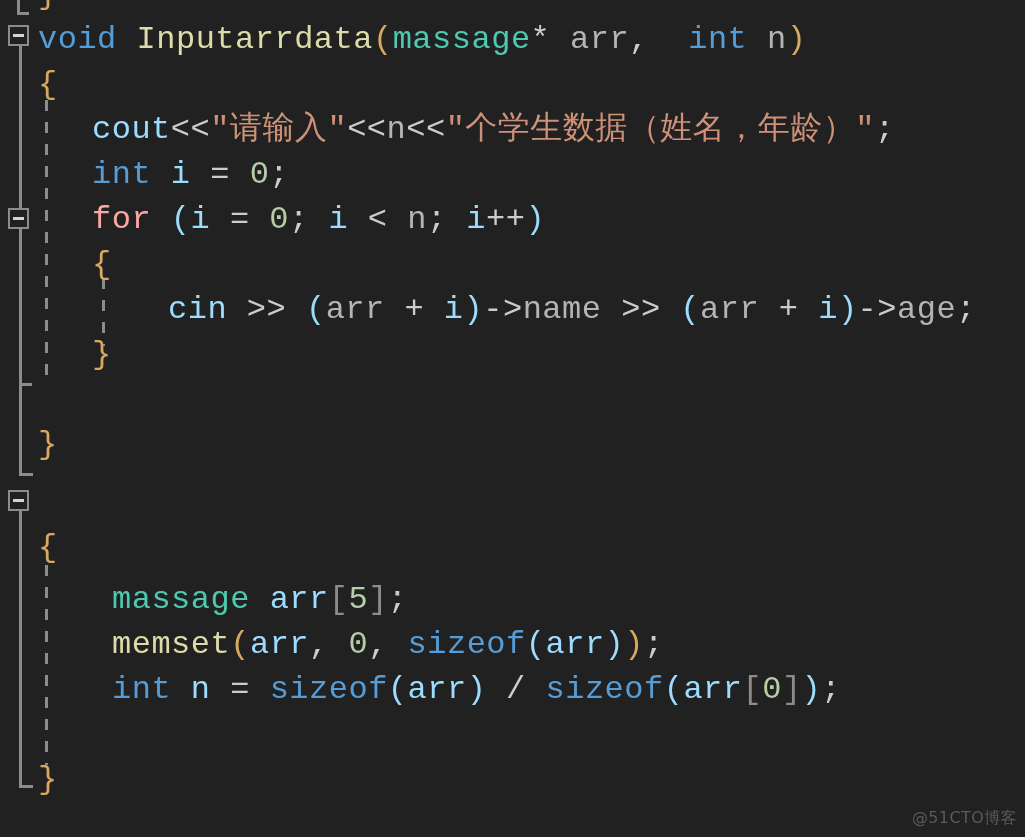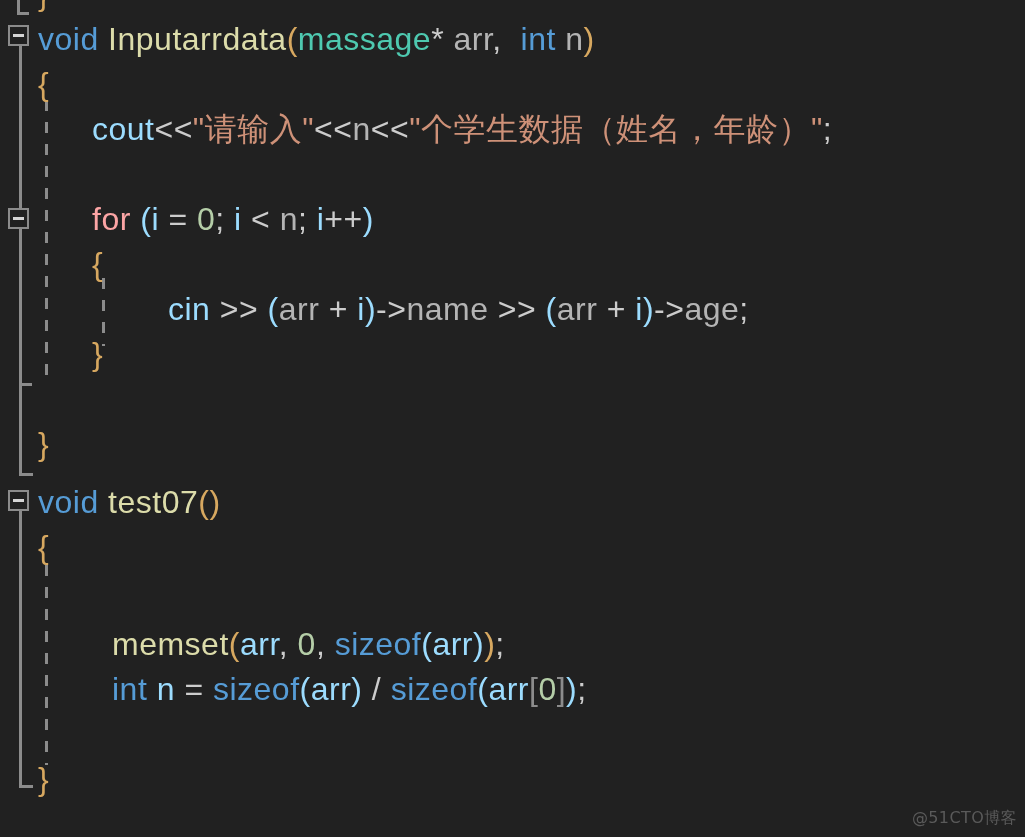--- a/index.html
+++ b/index.html
@@ -69,21 +69,21 @@
     left: 0; top: 0;
     width: 1025px;
     height: 837px;
   }
   .line {
     position: absolute;
     left: 0;
     height: 45px;
     line-height: 45px;
     white-space: pre;
-    font-family: Liberation Sans, sans-serif;
+    font-family: Liberation Mono, monospace;
     font-size: 32px;
     letter-spacing: 0.5px;
     color: #d4d4d4;
   }
 
   
   .indent-guide {
     position: absolute;
     width: 3px;
     background-image: linear-gradient(
@@ -150,39 +150,40 @@
   <div class="code-layer">
 
     <div class="line" style="top:-28px; left:38px;"><span class="t-brace1">}</span></div>
 
     <div class="line" style="top:17px; left:38px;"><span class="t-kw">void</span><span class="t-plain"> </span><span class="t-fn">Inputarrdata</span><span class="t-paren1">(</span><span class="t-type">massage</span><span class="t-punct">*</span><span class="t-plain"> </span><span class="t-plain">arr</span><span class="t-punct">,</span><span class="t-plain">  </span><span class="t-kw">int</span><span class="t-plain"> </span><span class="t-plain">n</span><span class="t-paren1">)</span></div>
 
     <div class="line" style="top:62px; left:38px;"><span class="t-brace1">{</span></div>
 
     <div class="line" style="top:107px; left:92px;"><span class="t-var">cout</span><span class="t-punct">&lt;&lt;</span><span class="t-str">"请输入"</span><span class="t-punct">&lt;&lt;</span><span class="t-plain">n</span><span class="t-punct">&lt;&lt;</span><span class="t-str">"个学生数据（姓名，年龄）"</span><span class="t-punct">;</span></div>
 
+    <div class="line" style="top:152px; left:92px;"><span class="t-kw">int</span><span class="t-plain"> </span><span class="t-var">i</span><span class="t-punct"> = </span><span class="t-num">0</span><span class="t-punct">;</span></div>
 
     <div class="line" style="top:197px; left:92px;"><span class="t-ctl">for</span><span class="t-plain"> </span><span class="t-paren2">(</span><span class="t-var">i</span><span class="t-punct"> = </span><span class="t-num">0</span><span class="t-punct">; </span><span class="t-var">i</span><span class="t-punct"> &lt; </span><span class="t-plain">n</span><span class="t-punct">; </span><span class="t-var">i</span><span class="t-punct">++</span><span class="t-paren2">)</span></div>
 
     <div class="line" style="top:242px; left:92px;"><span class="t-brace1">{</span></div>
 
     <div class="line" style="top:287px; left:168px;"><span class="t-var">cin</span><span class="t-punct"> &gt;&gt; </span><span class="t-paren2">(</span><span class="t-plain">arr</span><span class="t-punct"> + </span><span class="t-var">i</span><span class="t-paren2">)</span><span class="t-punct">-&gt;</span><span class="t-plain">name</span><span class="t-punct"> &gt;&gt; </span><span class="t-paren2">(</span><span class="t-plain">arr</span><span class="t-punct"> + </span><span class="t-var">i</span><span class="t-paren2">)</span><span class="t-punct">-&gt;</span><span class="t-plain">age</span><span class="t-punct">;</span></div>
 
     <div class="line" style="top:332px; left:92px;"><span class="t-brace1">}</span></div>
 
     <div class="line" style="top:377px; left:92px;"></div>
 
     <div class="line" style="top:422px; left:38px;"><span class="t-brace1">}</span></div>
 
-    <div class="line" style="top:480px; left:38px;"><span class="t-kw">void</span><span class="t-plain"> </span><span class="t-fn">test07</span><span class="t-paren1">()</span></div>
 
     <div class="line" style="top:525px; left:38px;"><span class="t-brace1">{</span></div>
 
     <div class="line" style="top:570px; left:92px;"></div>
 
+    <div class="line" style="top:577px; left:112px;"><span class="t-type">massage</span><span class="t-plain"> </span><span class="t-var">arr</span><span class="t-brack">[</span><span class="t-num">5</span><span class="t-brack">]</span><span class="t-punct">;</span></div>
 
     <div class="line" style="top:622px; left:112px;"><span class="t-fn">memset</span><span class="t-paren1">(</span><span class="t-var">arr</span><span class="t-punct">, </span><span class="t-num">0</span><span class="t-punct">, </span><span class="t-kw">sizeof</span><span class="t-paren2">(</span><span class="t-var">arr</span><span class="t-paren2">)</span><span class="t-paren1">)</span><span class="t-punct">;</span></div>
 
     <div class="line" style="top:667px; left:112px;"><span class="t-kw">int</span><span class="t-plain"> </span><span class="t-var">n</span><span class="t-punct"> = </span><span class="t-kw">sizeof</span><span class="t-paren2">(</span><span class="t-var">arr</span><span class="t-paren2">)</span><span class="t-punct"> / </span><span class="t-kw">sizeof</span><span class="t-paren2">(</span><span class="t-var">arr</span><span class="t-brack">[</span><span class="t-num">0</span><span class="t-brack">]</span><span class="t-paren2">)</span><span class="t-punct">;</span></div>
 
 
     <div class="line" style="top:757px; left:38px;"><span class="t-brace1">}</span></div>
   </div>
 
   <div class="watermark">@51CTO博客</div>

